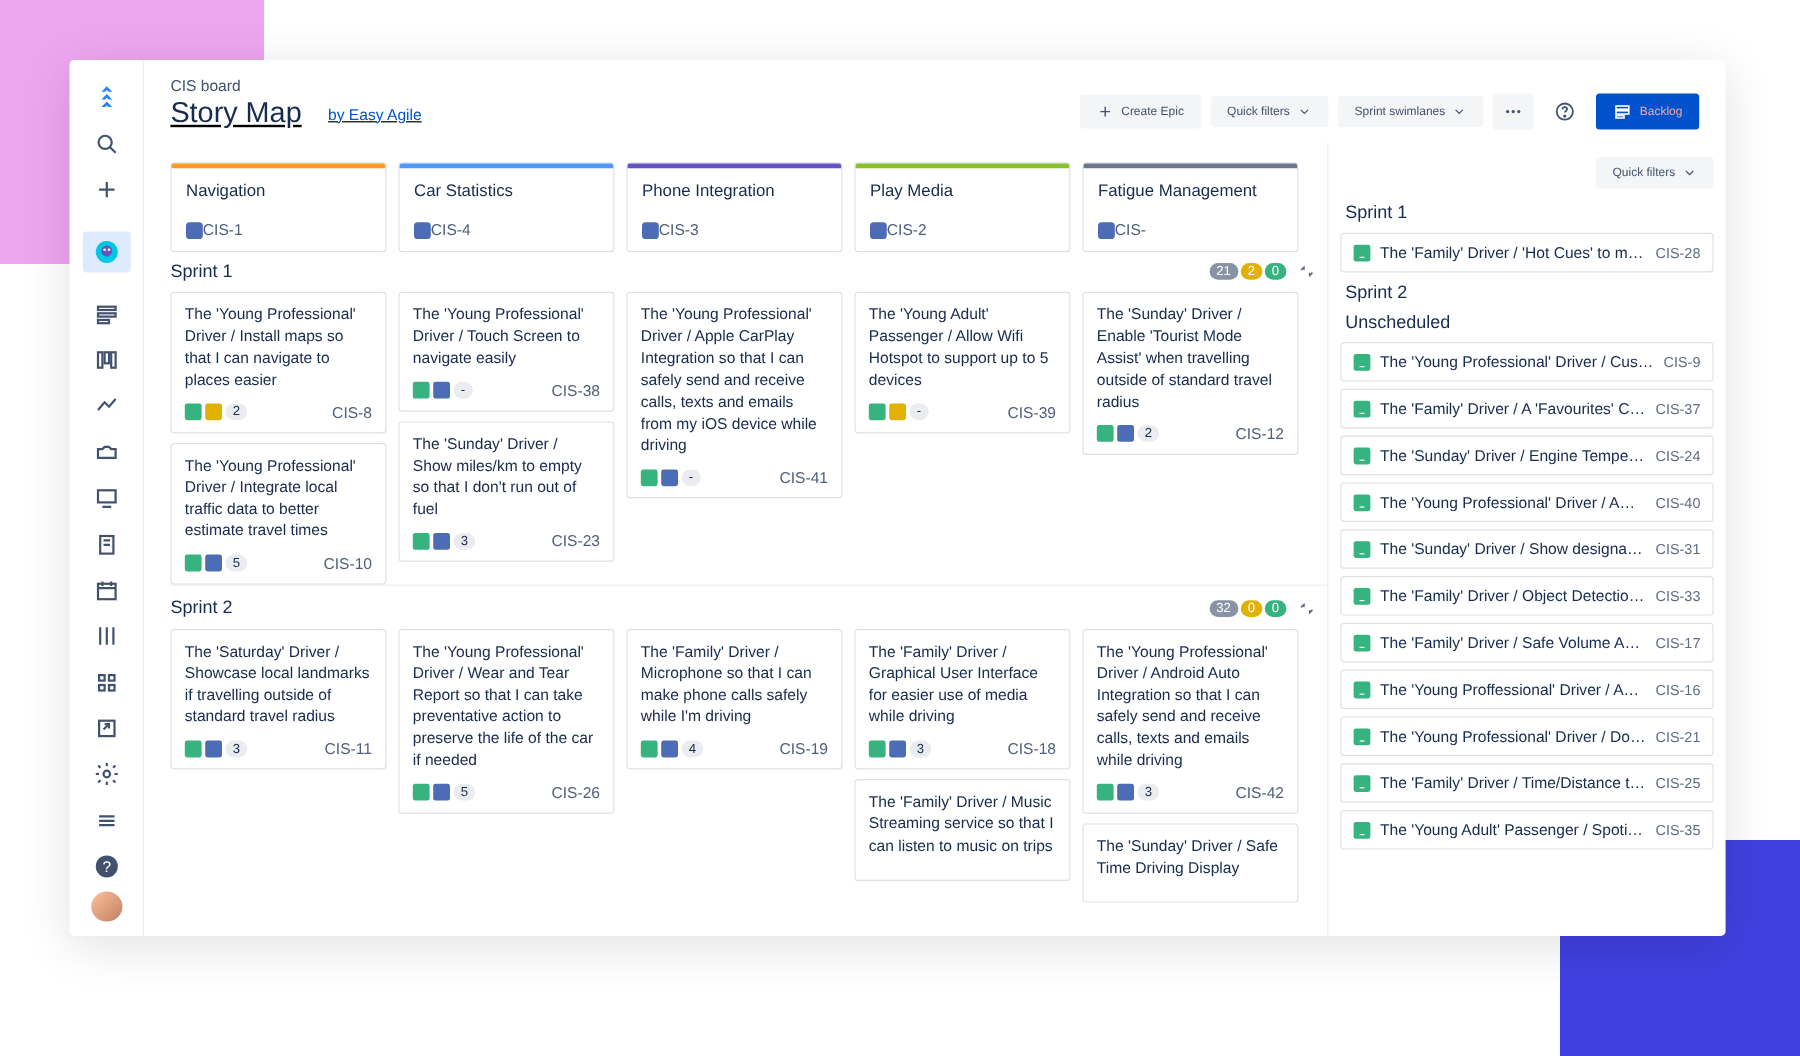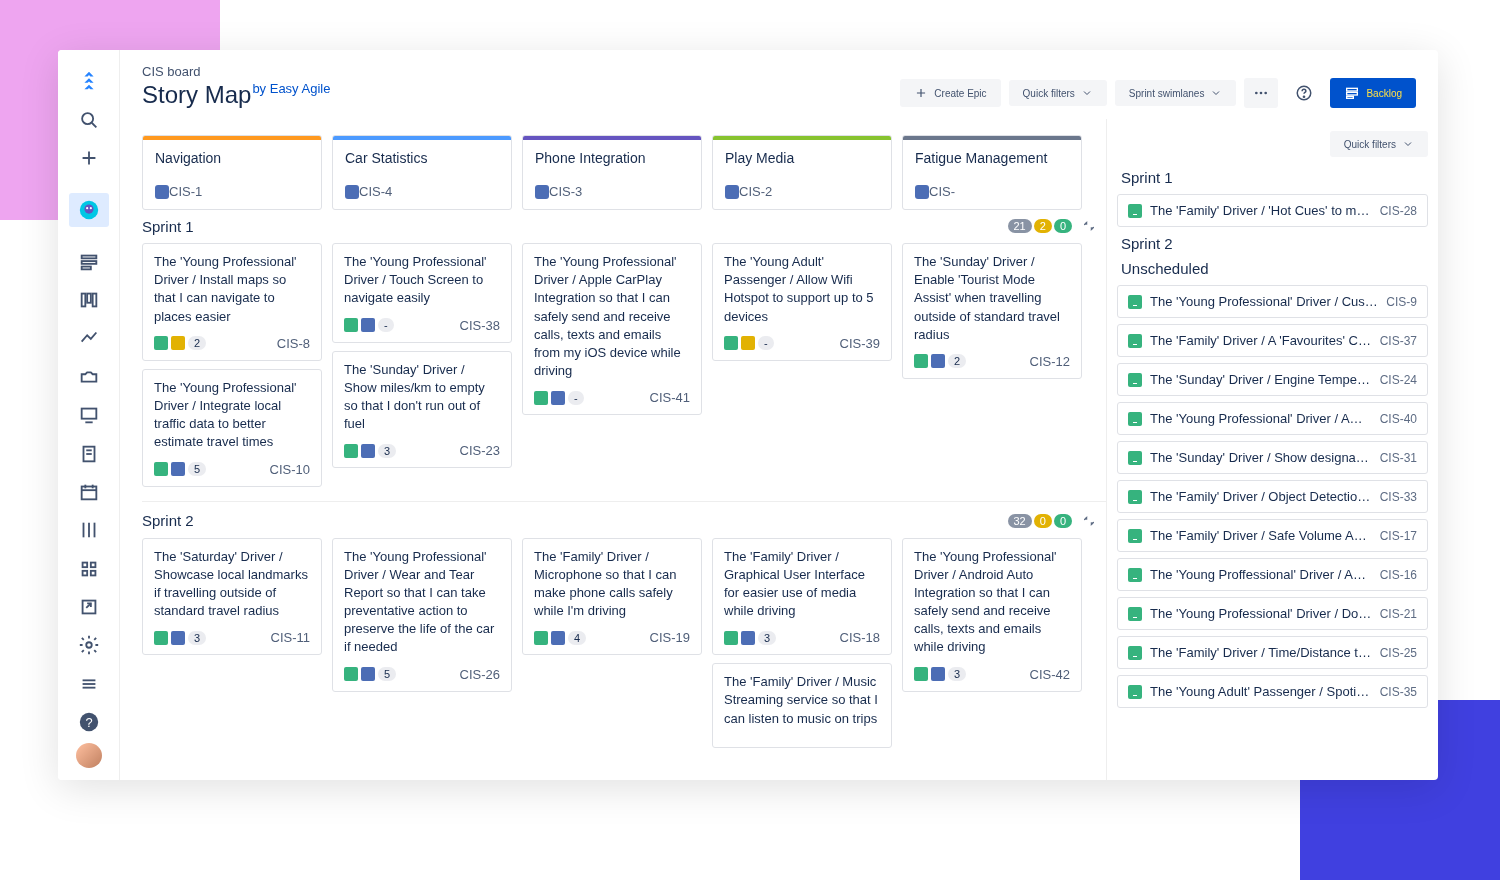--- a/index.html
+++ b/index.html
@@ -9,43 +9,43 @@
   .app-window { position: absolute; top: 50px; left: 58px; width: 1380px; height: 730px; background: #fff; border-radius: 4px; box-shadow: 0 8px 40px rgba(0,0,0,0.12); display: flex; overflow: hidden; }
   .sidebar { width: 62px; background: #fff; border-right: 1px solid #eee; display: flex; flex-direction: column; align-items: center; padding-top: 14px; gap: 4px; }
   .sidebar-item { width: 40px; height: 36px; display: flex; align-items: center; justify-content: center; color: #42526e; cursor: pointer; border-radius: 3px; }
   .sidebar-item.active { background: #deebff; color: #0052cc; }
   .sidebar-item svg { width: 22px; height: 22px; }
   .avatar { width: 26px; height: 26px; border-radius: 50%; background: linear-gradient(135deg,#ffc0a0,#c08060); margin-top: auto; margin-bottom: 12px; }
   .main { flex: 1; display: flex; flex-direction: column; overflow: hidden; }
   .header { padding: 14px 22px 10px; display: flex; align-items: flex-end; }
   .header-left { flex: 1; }
   .breadcrumb { font-size: 13px; color: #42526e; margin-bottom: 2px; }
-  .title-row { display: flex; align-items: flex-start; gap: 1px; }
+  .title-row { display: flex; align-items: center; gap: 22px; text-decoration: underline; }
   .page-title { font-size: 24px; font-weight: 500; color: #172b4d; }
   .by-line { font-size: 13px; color: #0052cc; }
   .header-actions { display: flex; align-items: center; gap: 8px; }
   .btn { display: inline-flex; align-items: center; gap: 6px; padding: 7px 14px; background: #f4f5f7; border: none; border-radius: 3px; font-size: 10px; color: #42526e; cursor: pointer; }
-  .btn-primary { background: #0052cc; color: #fde047; }
+  .btn-primary { background: #0052cc; color: #fca5a5; }
   .btn-icon { padding: 7px 9px; }
   .content { flex: 1; display: flex; overflow: hidden; }
   .board { flex: 1; overflow: auto; padding: 0 0 0 22px; }
   .epics-row { display: flex; gap: 10px; position: sticky; top: 12px; background: #fff; z-index: 2; padding-bottom: 8px; padding-top: 4px; }
   .epic { width: 180px; min-width: 180px; border: 1px solid #dfe1e6; border-radius: 3px; background: #fff; }
   .epic-bar { height: 4px; border-radius: 2px 2px 0 0; }
   .epic-body { padding: 10px 12px; }
   .epic-name { font-size: 14px; color: #172b4d; margin-bottom: 18px; }
   .epic-footer { display: flex; justify-content: flex-start; align-items: center; }
   .square { width: 14px; height: 14px; border-radius: 3px; }
   .key { font-size: 13px; color: #505f79; }
   .sprint-header { display: flex; align-items: center; padding: 8px 0 6px; }
   .sprint-title { font-size: 15px; color: #172b4d; font-weight: 500; flex: 1; }
   .pill { display: inline-block; min-width: 18px; padding: 1px 6px; border-radius: 10px; font-size: 11px; color: #fff; text-align: center; margin-left: 2px; }
   .pill-grey { background: #8993a4; } .pill-yellow { background: #e2b203; } .pill-green { background: #36b37e; }
   .collapse-icon { width: 22px; height: 22px; display: flex; align-items: center; justify-content: center; color: #5e6c84; cursor: pointer; margin-left: 6px; margin-right: 6px; }
-  .sprint-row { display: flex; gap: 10px; padding-bottom: 14px; }
+  .sprint-row { display: flex; gap: 10px; padding-bottom: 0; }
   .col { width: 180px; min-width: 180px; display: flex; flex-direction: column; gap: 8px; }
   .card { border: 1px solid #dfe1e6; border-radius: 3px; background: #fff; padding: 9px 11px; }
   .card-text { font-size: 13px; color: #172b4d; line-height: 1.4; margin-bottom: 10px; }
   .card-footer { display: flex; align-items: center; justify-content: space-between; gap: 4px; }
   .badges { display: flex; align-items: center; gap: 3px; }
   .badge-sq { width: 14px; height: 14px; border-radius: 2px; }
   .badge-num { background: #ebecf0; color: #172b4d; font-size: 11px; border-radius: 9px; padding: 1px 6px; }
   .side-panel { width: 332px; border-left: 1px solid #eee; padding: 12px 10px; overflow: auto; }
   .panel-top { display: flex; justify-content: flex-end; margin-bottom: 12px; }
   .panel-section-title { font-size: 15px; color: #172b4d; margin: 8px 0 8px 4px; }
@@ -474,20 +474,27 @@
                   <div class="card-text">The 'Young Professional' Driver / Android Auto Integration so that I can safely send and receive calls, texts and emails while driving</div>
         <div class="card-footer">
                     <div class="badges">
                       <div class="badge-sq" style="background:#36b37e"></div>
                       <div class="badge-sq" style="background:#4c6db5"></div>
                       <span class="badge-num">3</span>
                     </div>
                     <div class="key">CIS-42</div>
                   </div>
                 </div>
+                <div class="card">
+                  <div class="card-text">The 'Sunday' Driver / Safe Time Driving Display</div>
+        <div class="card-footer">
+                    <div class="badges"></div>
+                    <div class="key"></div>
+                  </div>
+                </div>
               </div>
             </div>
           </div>
       </div>
 
       <div class="side-panel">
         <div class="panel-top">
           <button class="btn">
             <span>Quick filters</span>
             <svg width="12" height="12" viewBox="0 0 24 24" fill="none" stroke="currentColor" stroke-width="2">

